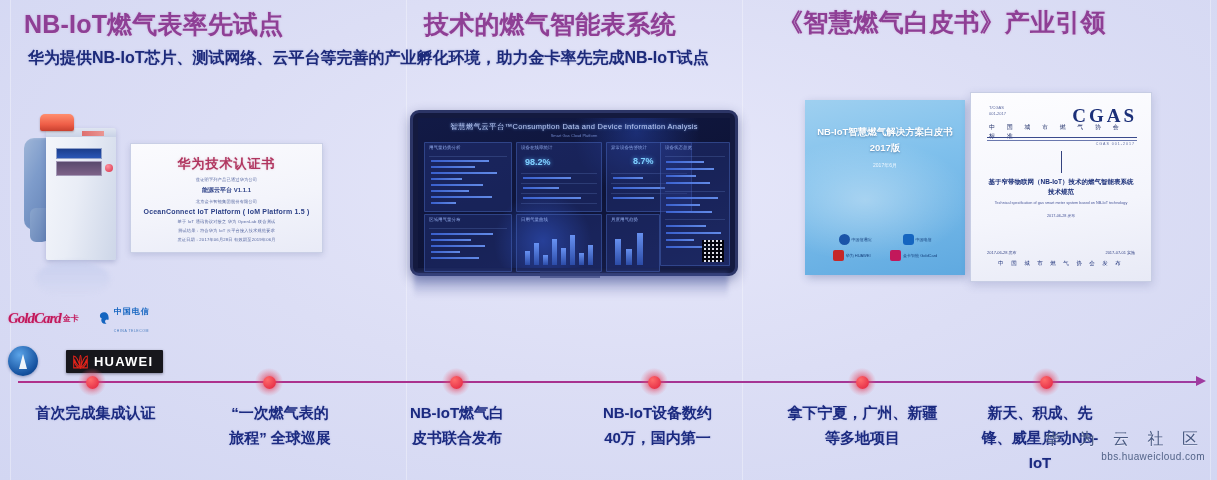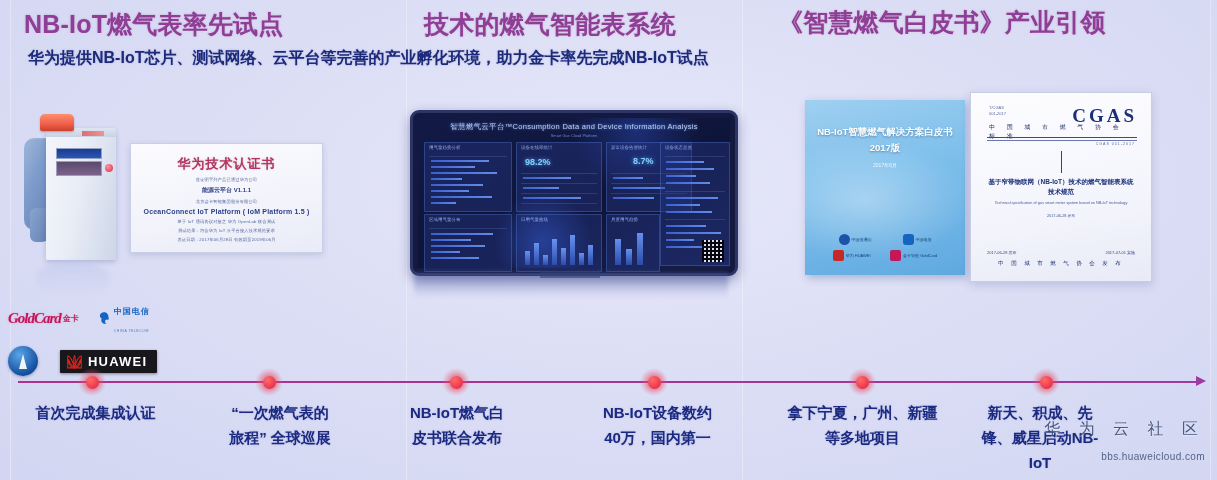--- a/index.html
+++ b/index.html
@@ -201,21 +201,21 @@
     font-size:15px;font-weight:700;font-style:italic;color:#c2185b;font-family:"Liberation Serif",serif;
     letter-spacing:-1px;text-shadow:0 0 2px rgba(220,100,160,.5);
   }
   .gold .cn{font-size:8px;font-weight:700;color:#c2185b;}
   .telecom{display:flex;align-items:center;gap:3px;}
   .telecom .mark{
     width:14px;height:14px;color:#1565c0;
   }
   .telecom .tcn{font-size:8px;font-weight:700;color:#1565c0;letter-spacing:1px;line-height:9px;}
   .telecom .ten{font-size:3.5px;color:#4a7ec0;letter-spacing:.5px;}
-  .logorow2{display:flex;align-items:center;gap:22px;margin-top:10px;}
+  .logorow2{display:flex;align-items:center;gap:28px;margin-top:10px;}
   .circlelogo{
     width:30px;height:30px;border-radius:50%;
     background:radial-gradient(circle at 38% 30%,#5ba4e8,#14509e 70%,#0b3570);
     display:flex;align-items:center;justify-content:center;
     box-shadow:0 1px 3px rgba(30,50,110,.4);
   }
   .circlelogo .torch{
     width:0;height:0;border-left:4px solid transparent;border-right:4px solid transparent;
     border-bottom:15px solid rgba(255,255,255,.92);
   }
@@ -250,21 +250,21 @@
     font-size:15px;font-weight:700;color:#1b2a80;line-height:25px;
     text-shadow:0 0 2px rgba(130,140,205,.45);
   }
 
   
   .wm{position:absolute;right:12px;bottom:18px;text-align:right;opacity:.92;}
   .wm .cn{
     font-size:16px;letter-spacing:7px;color:#3d4f78;font-weight:400;
     text-shadow:0 1px 1px rgba(255,255,255,.55);
   }
-  .wm .en{font-size:10px;letter-spacing:.4px;color:#47597f;margin-top:11px;}
+  .wm .en{font-size:10px;letter-spacing:.4px;color:#47597f;margin-top:1px;}
 </style>
 </head>
 <body>
 
 <div id="slide">
 
   <div class="seam s1"></div>
   <div class="seam s2"></div>
   <div class="seam s3"></div>
   <div class="seam s4"></div>

